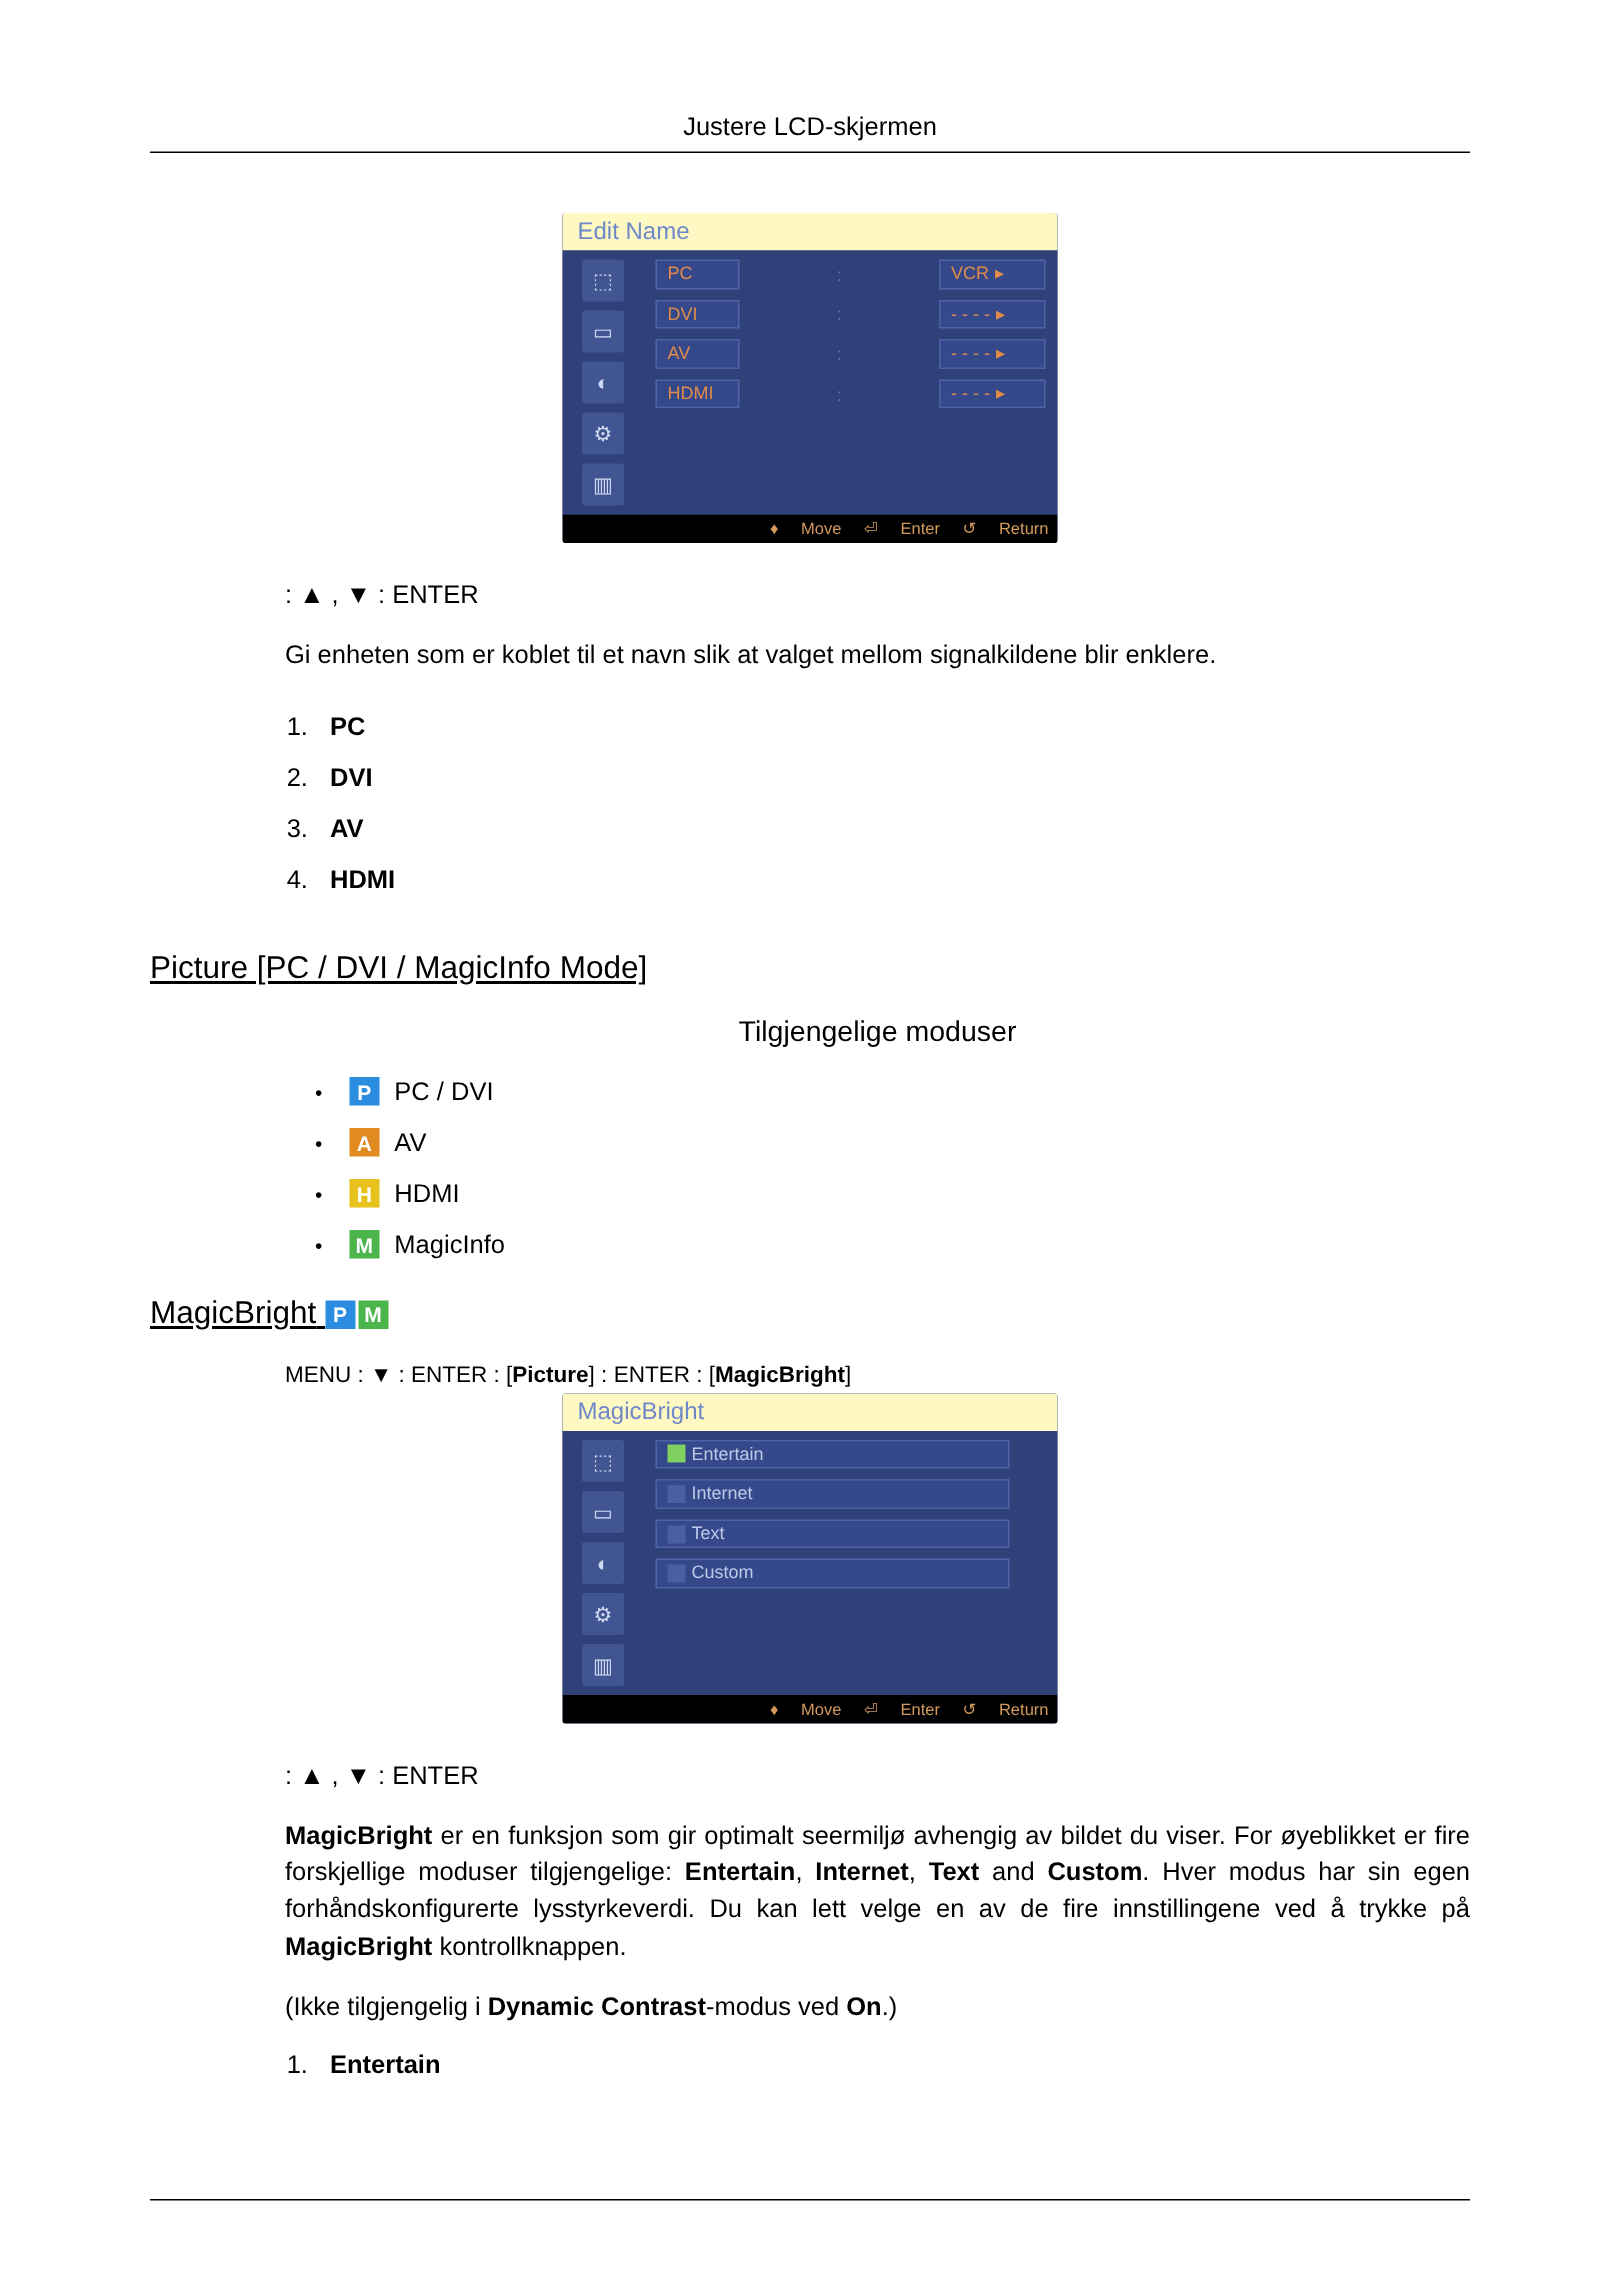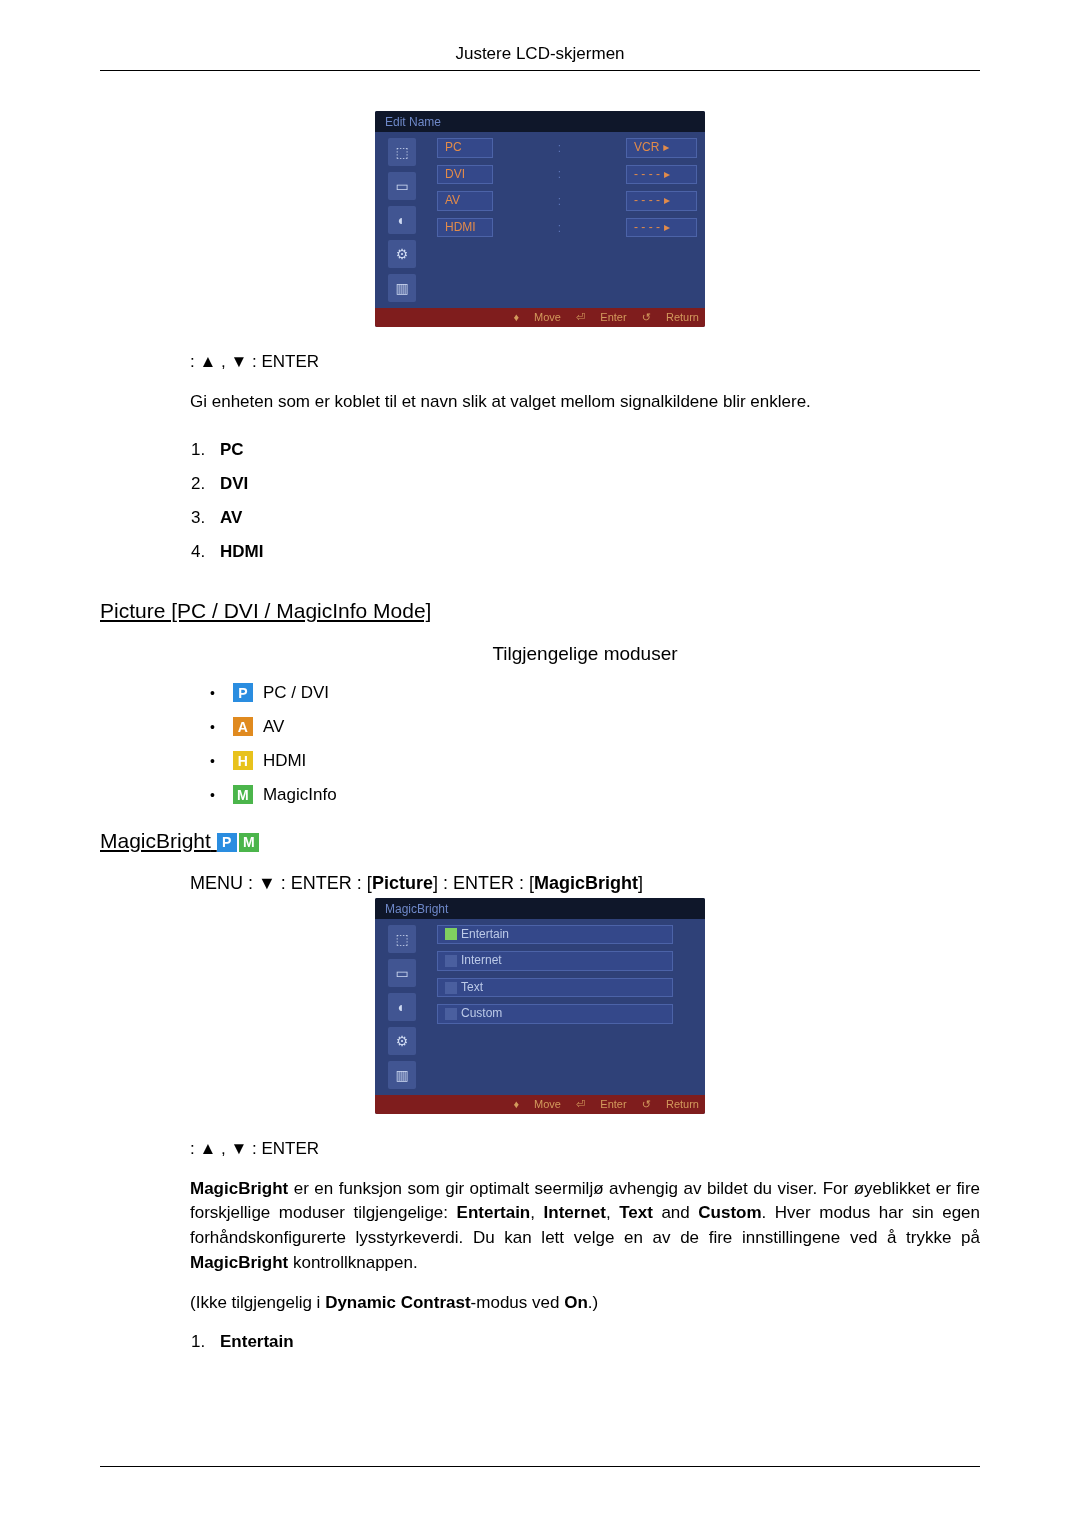--- a/index.html
+++ b/index.html
@@ -6,21 +6,21 @@
   margin: 0;
   padding: 0;
   font-family: Arial, Helvetica, sans-serif;
   background: #fff;
   color: #000;
 }
 .page {
   width: 1080px;
   min-height: 1527px;
   margin: 0 auto;
-  padding: 44px 100px 40px 100px;
+  padding: 75px 100px 40px 100px;
   box-sizing: border-box;
   position: relative;
 }
 .header-title {
   text-align: center;
   font-size: 17px;
   margin-bottom: 6px;
 }
 .header-rule {
   border: none;
@@ -40,23 +40,23 @@
   width: 330px;
   margin: 0 auto 25px auto;
   background: #2b3b6f;
   border-radius: 2px;
   overflow: hidden;
   font-size: 12px;
   color: #a0b0d8;
 }
 .osd-title {
   padding: 4px 10px 3px 10px;
-  font-size: 12px;
+  font-size: 16px;
   color: #6e88c8;
-  background: #0f172a;
+  background: #fef9c3;
 }
 .osd-body {
   display: flex;
 }
 .osd-sidebar {
   width: 54px;
   background: #2f4178;
   display: flex;
   flex-direction: column;
   align-items: center;
@@ -98,21 +98,21 @@
 }
 .osd-label { flex: 0 0 auto; min-width: 40px; }
 .osd-sep {
   flex: 1;
   text-align: center;
   color: #5c74b8;
 }
 .osd-val { min-width: 55px; gap: 4px; }
 .osd-arrow { color: #e28b4a; }
 .osd-footer {
-  background: #7f1d1d;
+  background: #000000;
   padding: 3px 6px;
   font-size: 11px;
   text-align: right;
   color: #d39a5c;
 }
 .osd-footer span { margin-left: 12px; white-space: nowrap;}
 .osd2 .osd-label { color: #bccae8; }
 .osd2 .osd-row.sel .osd-label { color: #bccae8; }
 .osd2 .osd-label { width: 220px; }
 .osd2 .osd-row .ck { width:12px; height:12px; background:#4a5f9f; display:inline-block; margin-right:4px; }
@@ -179,21 +179,21 @@
   font-size: 14px;
   font-family: Arial, sans-serif;
 }
 .badge-P { background: #2a8de0; }
 .badge-A { background: #e08a1f; }
 .badge-H { background: #e8c21c; color:#fff;}
 .badge-M { background: #4bb54b; }
 .badge-pair { display:inline-flex; gap:2px; vertical-align: middle; }
 
 .menupath {
-  font-size: 18px;
+  font-size: 15px;
   margin: 0 0 4px 0;
 }
 .menupath .b { font-weight: bold; }
 .para {
   font-size: 17px;
   line-height: 1.45;
   margin: 10px 0 16px 0;
   text-align: justify;
 }
 .para .b { font-weight: bold; }

